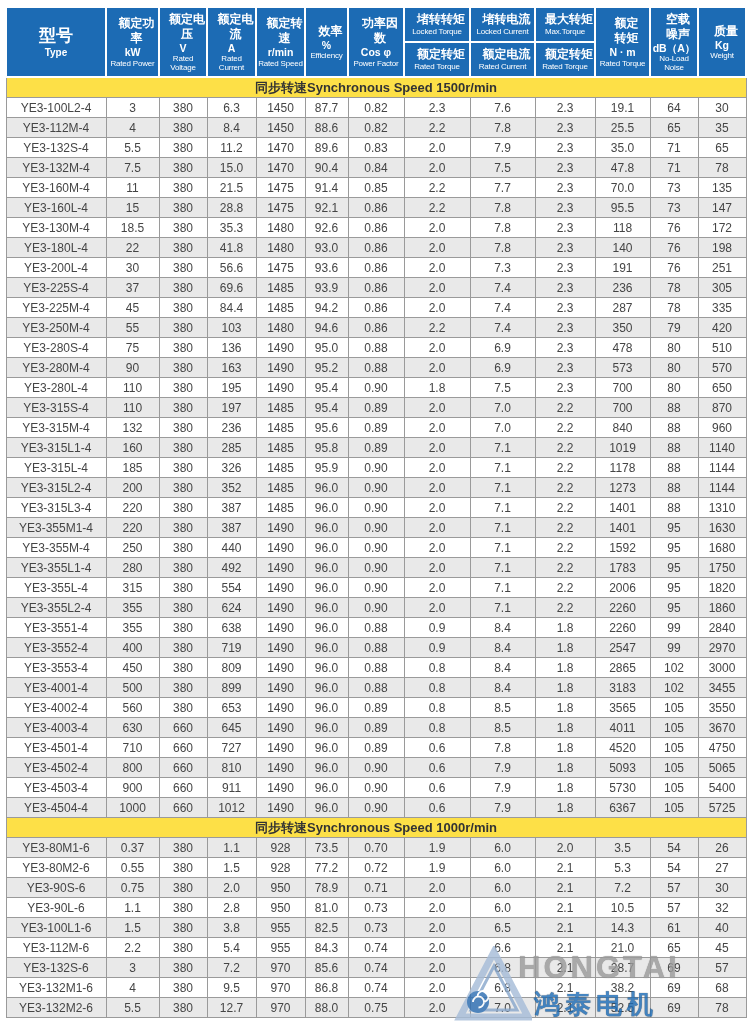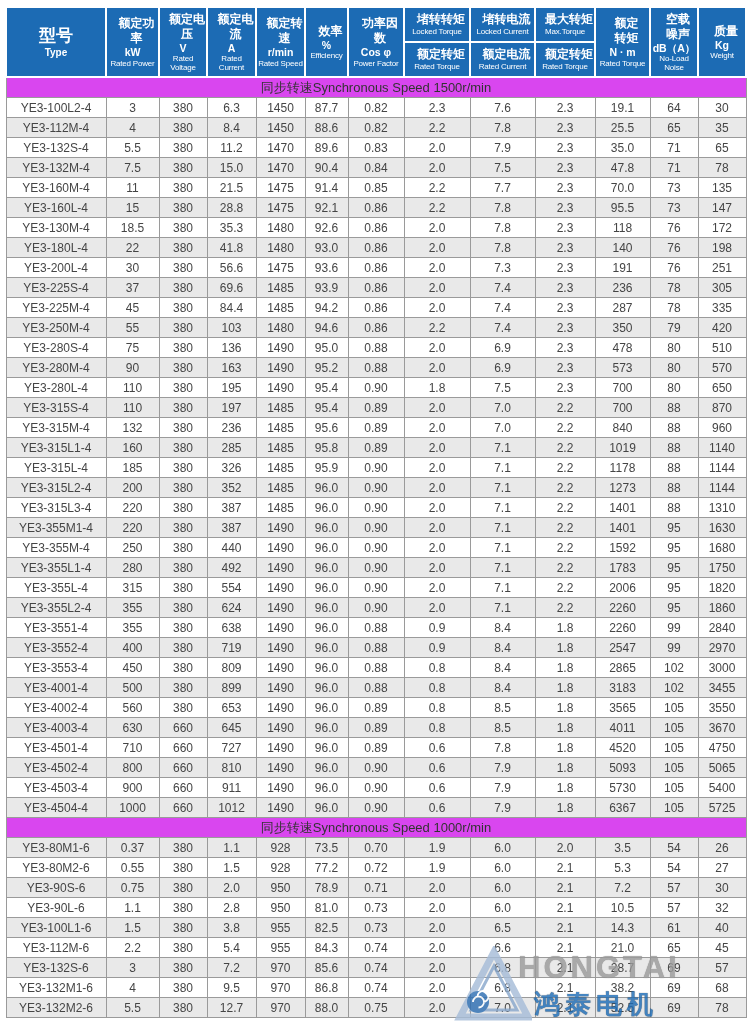--- a/index.html
+++ b/index.html
@@ -31,21 +31,21 @@
   .en{display:block;font-size:8px;line-height:1.15;font-weight:normal;letter-spacing:-0.2px;}
   tbody td{
     border:1px solid var(--border);
     text-align:center;vertical-align:middle;
     font-size:12px;color:var(--text);
     height:19px;padding:0;line-height:1;
     background:#fff;
   }
   tbody tr.shaded td{background:var(--shade);}
   tbody tr.divider td{
-    background:#d946ef;font-size:13px;color:#333;height:19px;
+    background:#fde047;font-size:13px;color:#333;height:19px;font-weight:bold;
   }
   .watermark{
     position:absolute;left:452px;top:946px;
     display:flex;align-items:flex-start;
     opacity:0.82;pointer-events:none;z-index:5;
   }
   .wm-text{margin-left:-14px;}
   .wm-en{
     font-size:31px;font-weight:bold;color:#9b9b9b;
     letter-spacing:3px;line-height:1;margin-top:6px;

